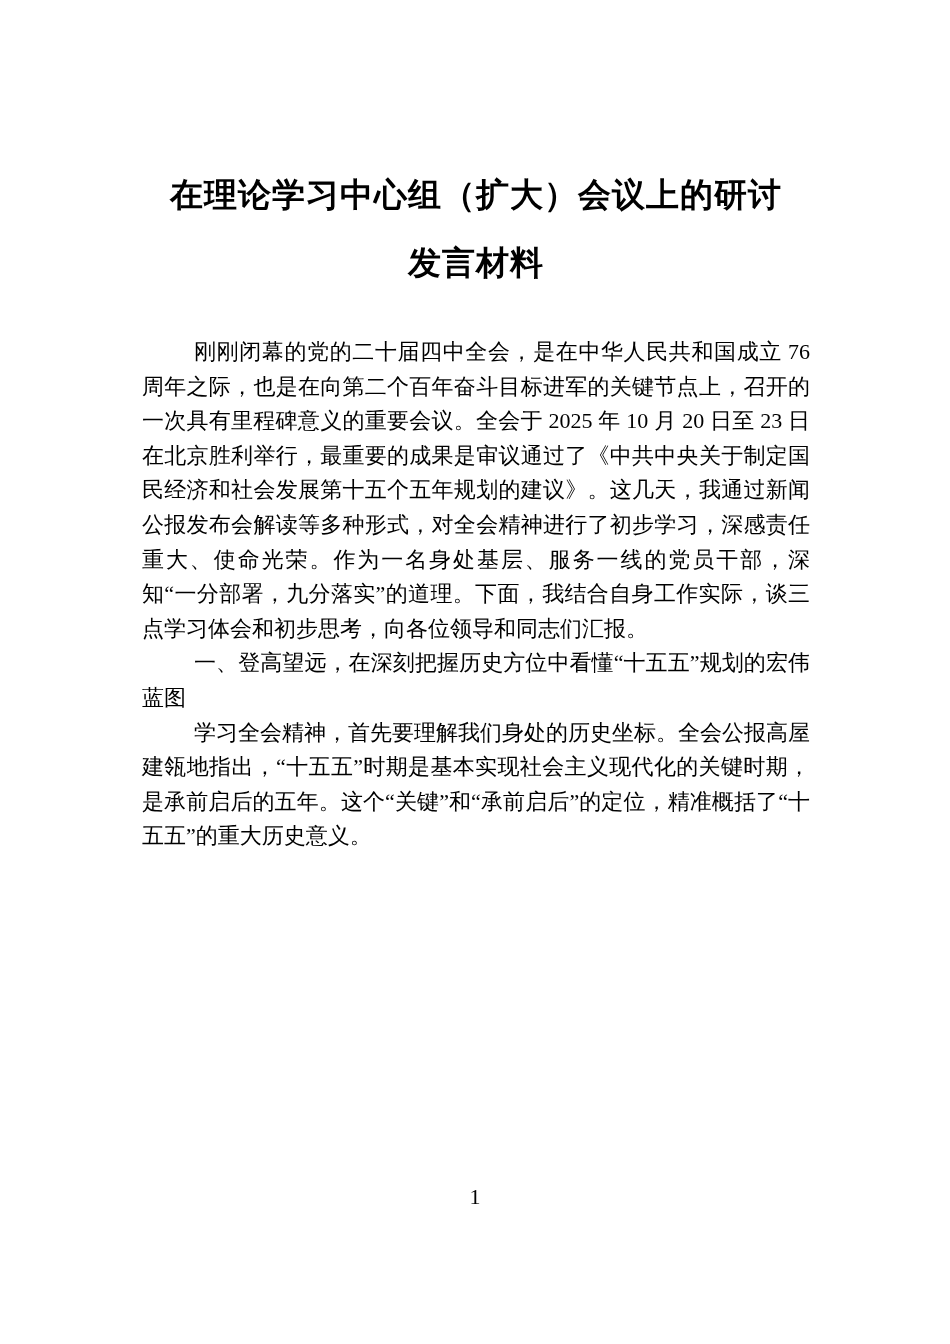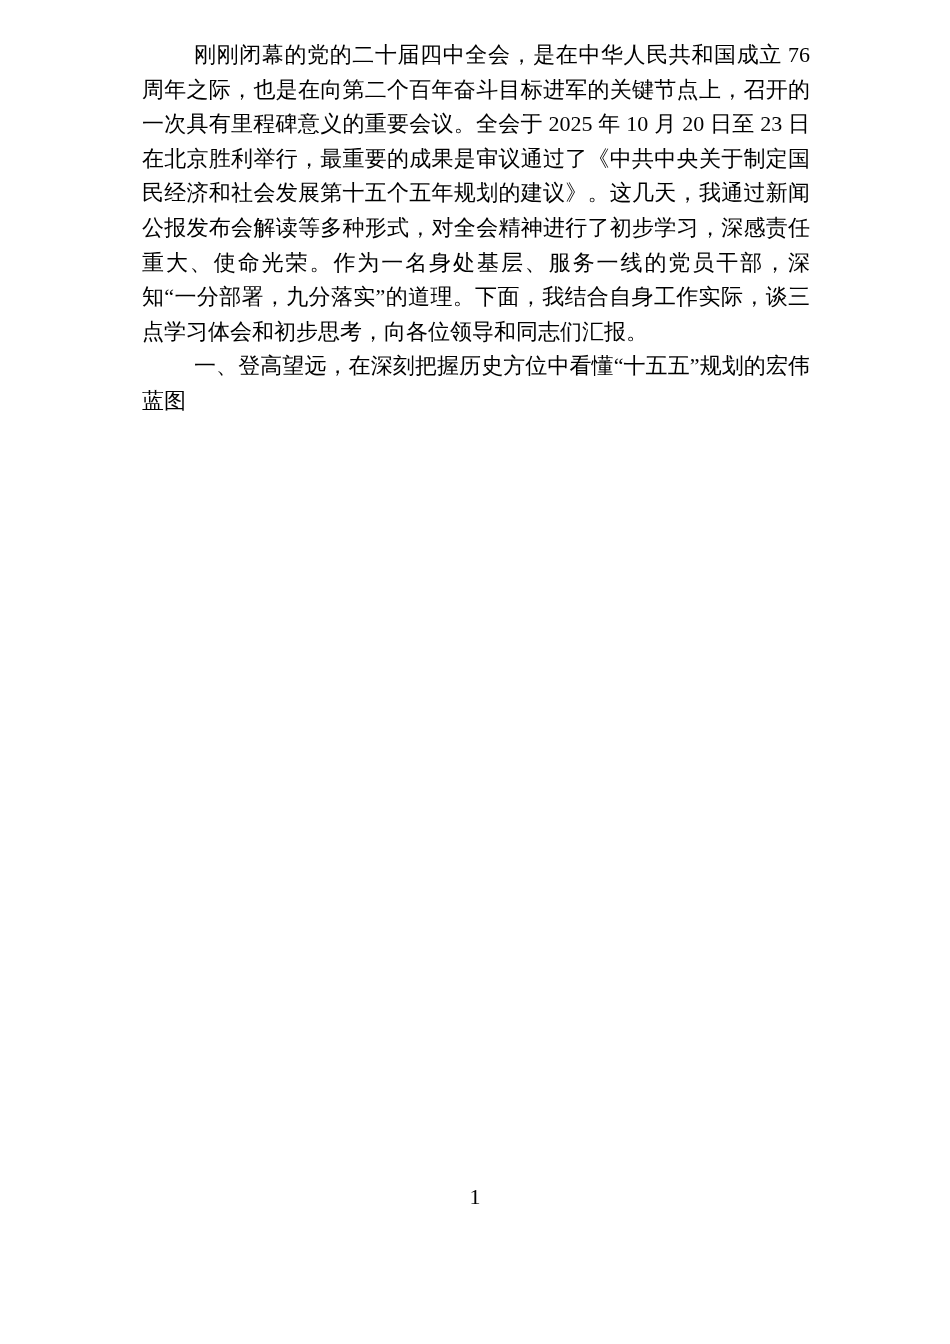--- a/index.html
+++ b/index.html
@@ -54,19 +54,21 @@
     font-family: "Liberation Serif", "DejaVu Serif", serif;
     font-size: 22px;
     line-height: 30px;
   }
 </style>
 </head>
 <body>
 
 <div class="page">
   <div class="content">
+    <h1 class="doc-title"><span>在理论学习中心组（扩大）会议上的研讨</span><br><span>发言材料</span></h1>
     <div class="doc-body">
       <p>刚刚闭幕的党的二十届四中全会，是在中华人民共和国成立 76 周年之际，也是在向第二个百年奋斗目标进军的关键节点上，召开的一次具有里程碑意义的重要会议。全会于 2025 年 10 月 20 日至 23 日在北京胜利举行，最重要的成果是审议通过了《中共中央关于制定国民经济和社会发展第十五个五年规划的建议》。这几天，我通过新闻公报发布会解读等多种形式，对全会精神进行了初步学习，深感责任重大、使命光荣。作为一名身处基层、服务一线的党员干部，深知“一分部署，九分落实”的道理。下面，我结合自身工作实际，谈三点学习体会和初步思考，向各位领导和同志们汇报。</p>
       <p>一、登高望远，在深刻把握历史方位中看懂“十五五”规划的宏伟蓝图</p>
+      <p>学习全会精神，首先要理解我们身处的历史坐标。全会公报高屋建瓴地指出，“十五五”时期是基本实现社会主义现代化的关键时期，是承前启后的五年。这个“关键”和“承前启后”的定位，精准概括了“十五五”的重大历史意义。</p>
     </div>
   </div>
   <div class="page-number">1</div>
 </div>
 
 </body></html>

